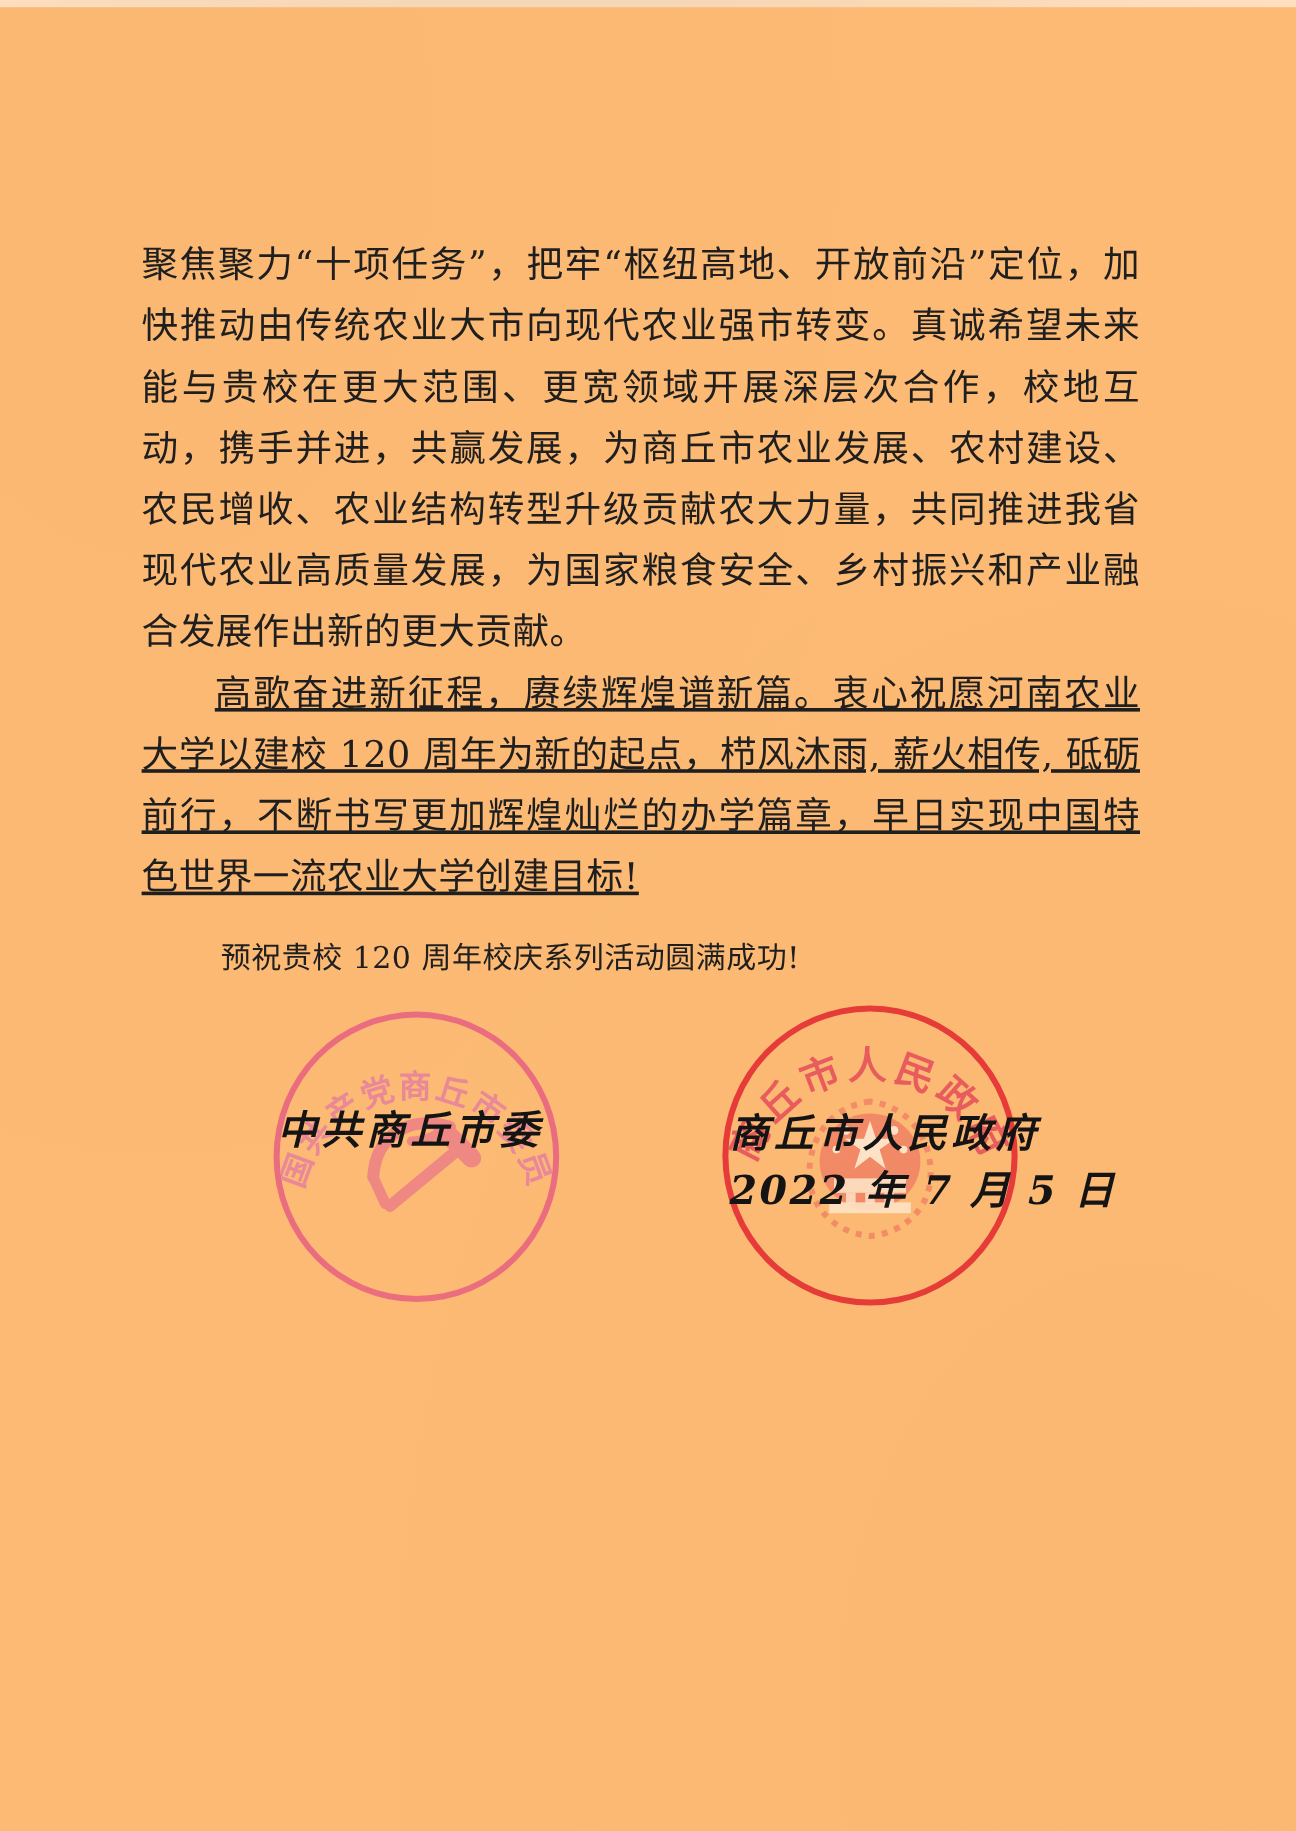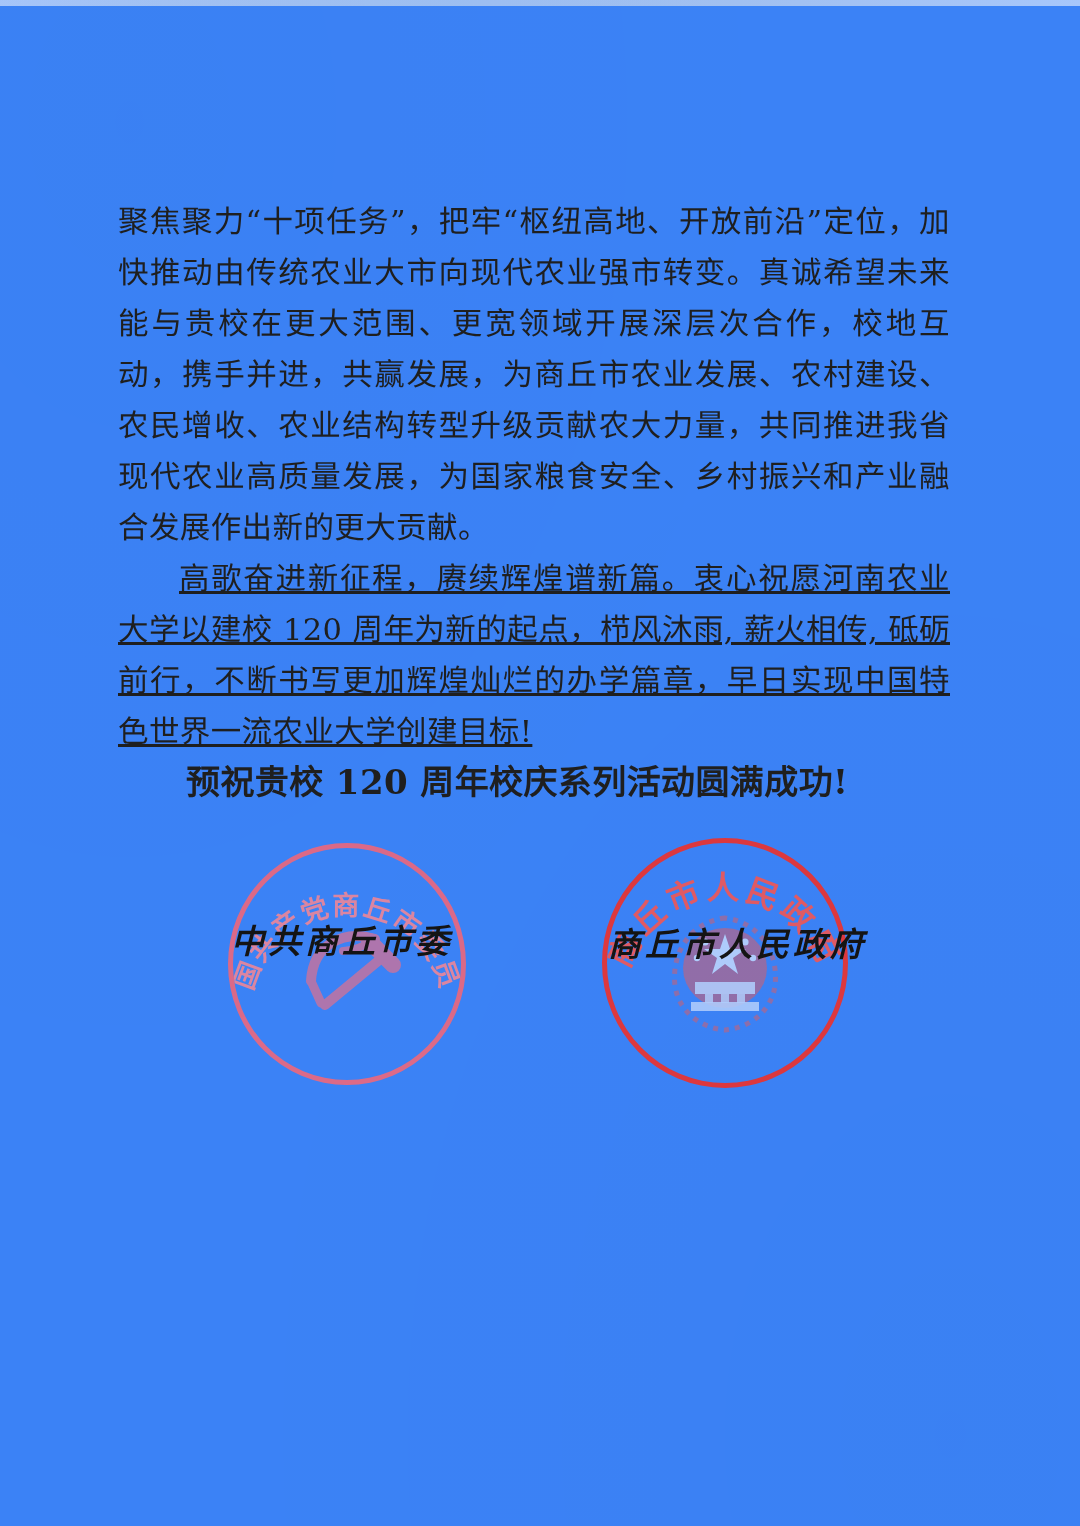--- a/index.html
+++ b/index.html
@@ -6,21 +6,21 @@
   html, body {
     margin: 0;
     padding: 0;
     background: #ffffff;
   }
   .page {
     position: relative;
     width: 1080px;
     height: 1526px;
     margin: 0 auto;
-    background: #3b82f6;
+    background: #fdba74;
     overflow: hidden;
     font-family: "DejaVu Serif", "Liberation Serif", serif;
     color: #1c1c1c;
   }
   
   .scan-edge {
     position: absolute;
     left: 0; top: 0;
     width: 1080px; height: 6px;
     background: linear-gradient(90deg, #ffffff 0%, #f7f7f2 18%, #eef1ef 42%, #f5f3ec 70%, #ffffff 100%);
@@ -41,27 +41,27 @@
     letter-spacing: 0.4px;
     text-align: justify;
     text-justify: inter-character;
     color: #1f1f1f;
     font-weight: 500;
   }
   .para.indent { text-indent: 2em; text-decoration: underline; }
   .para + .para { margin-top: 0; }
 
   .para-short {
-    margin: 0;
-    font-size: 34px;
+    margin: 16px;
+    font-size: 25px;
     line-height: 51px;
     letter-spacing: 0.4px;
     text-indent: 2em;
     color: #1f1f1f;
-    font-weight: 700;
+    font-weight: 400;
     white-space: nowrap;
   }
 
   
   .seal {
     position: absolute;
     border-radius: 50%;
     pointer-events: none;
   }
   .seal-left {
@@ -233,14 +233,15 @@
         </svg>
       </div>
 
     </div>
   </div>
 
   <div class="sig sig-left">中共商丘市委</div>
 
   <div class="sig sig-right">商丘市人民政府</div>
 
+  <div class="sig sig-date">2022 年 7 月 5 日</div>
 
 </div>
 
 </body></html>

